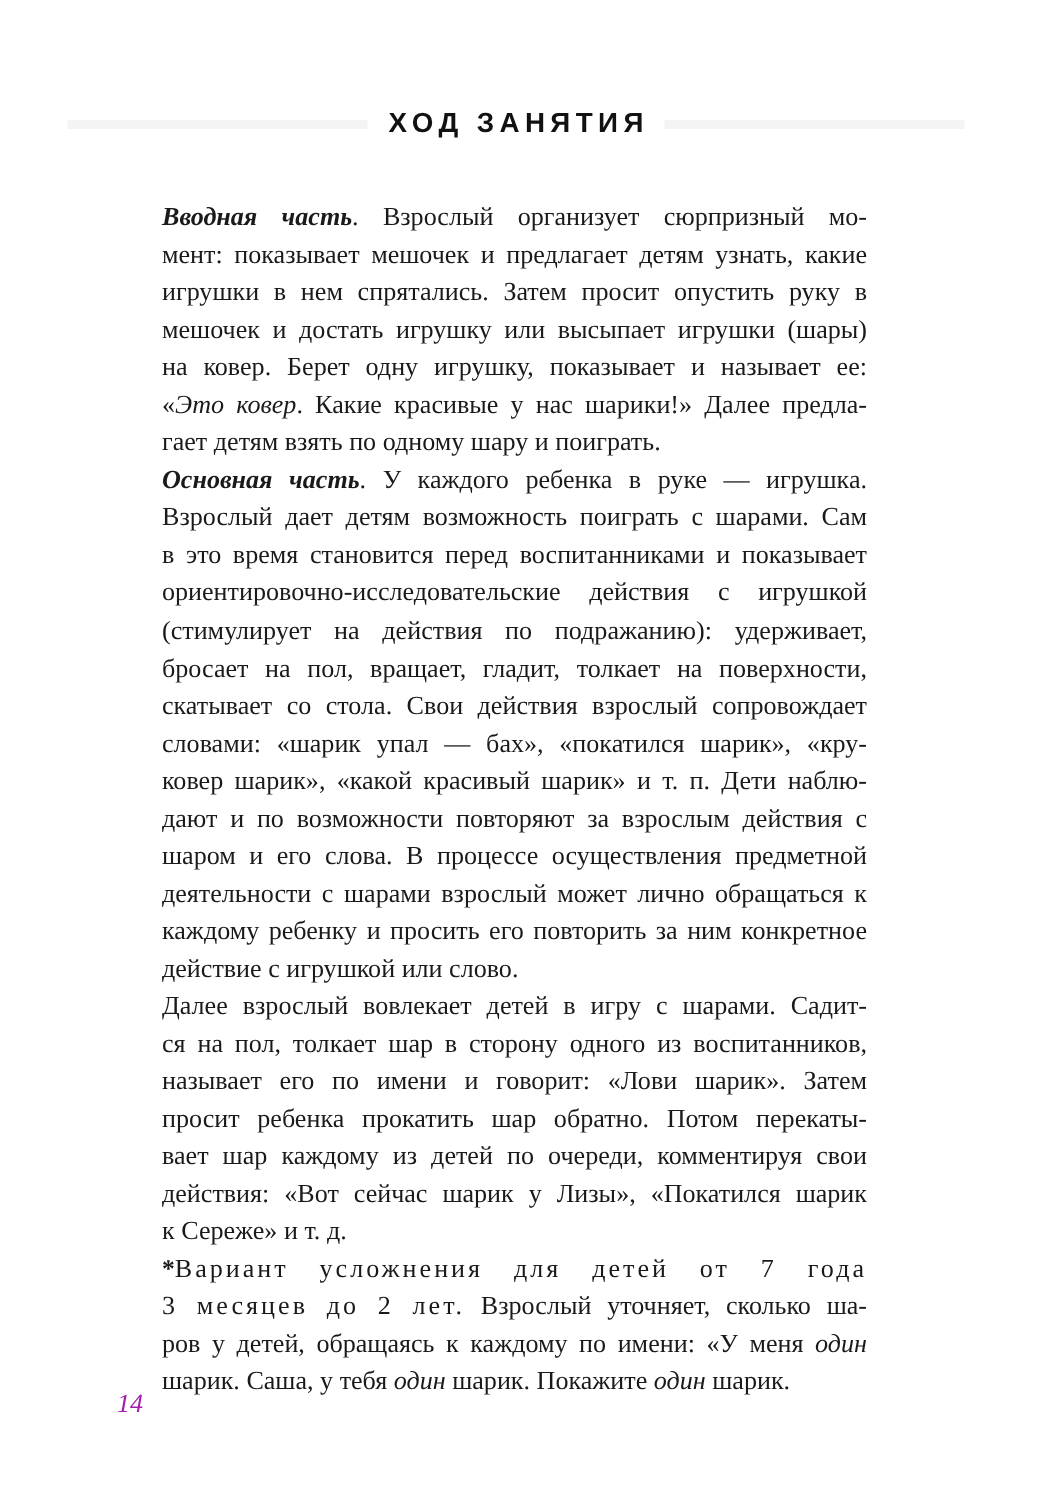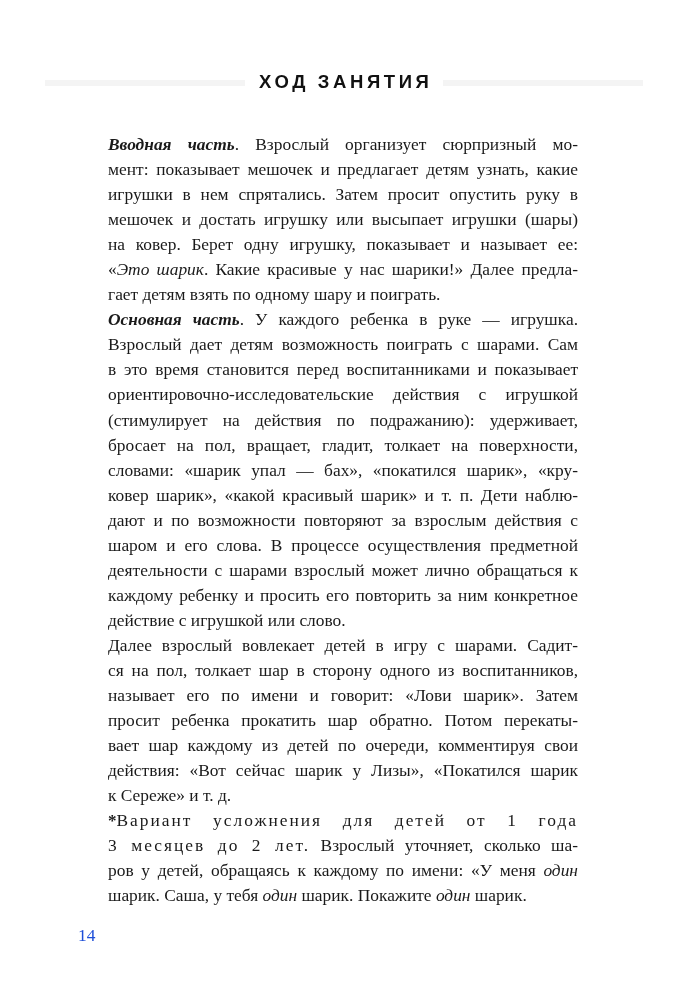--- a/index.html
+++ b/index.html
@@ -98,70 +98,72 @@
     text-align-last: left;
     white-space: pre-wrap;
   }
 
   
   .folio {
     position: absolute;
     left: 78px;
     top: 925px;
     font-size: 17.4px;
-    color: #1d4ed8;
+    color: #a21caf;
+    font-style: italic;
   }
 </style>
 </head>
 <body>
 
 <div class="page">
 
   <div class="section-head">
     <span class="head-rule left"></span>
     <span class="section-title">ХОД ЗАНЯТИЯ</span>
     <span class="head-rule right"></span>
   </div>
 
   <div class="textblock" id="body-text">
       <p>
         <span class="ln-j" style="text-indent: 30px;"><span class="run-bi">Вводная часть</span>. Взрослый организует сюрпризный мо-</span>
         <span class="ln-j">мент: показывает мешочек и предлагает детям узнать, какие</span>
         <span class="ln-j">игрушки в нем спрятались. Затем просит опустить руку в</span>
         <span class="ln-j">мешочек и достать игрушку или высыпает игрушки (шары)</span>
         <span class="ln-j">на ковер. Берет одну игрушку, показывает и называет ее:</span>
-        <span class="ln-j">«<span class="run-i">Это шарик</span>. Какие красивые у нас шарики!» Далее предла-</span>
+        <span class="ln-j">«<span class="run-i">Это ковер</span>. Какие красивые у нас шарики!» Далее предла-</span>
         <span class="ln-last">гает детям взять по одному шару и поиграть.</span>
       </p>
       <p>
         <span class="ln-j" style="text-indent: 30px;"><span class="run-bi">Основная часть</span>. У каждого ребенка в руке — игрушка.</span>
         <span class="ln-j">Взрослый дает детям возможность поиграть с шарами. Сам</span>
         <span class="ln-j">в это время становится перед воспитанниками и показывает</span>
         <span class="ln-j">ориентировочно-исследовательские действия с игрушкой</span>
         <span class="ln-j">(стимулирует на действия по подражанию): удерживает,</span>
         <span class="ln-j">бросает на пол, вращает, гладит, толкает на поверхности,</span>
+        <span class="ln-j">скатывает со стола. Свои действия взрослый сопровождает</span>
         <span class="ln-j">словами: «шарик упал — бах», «покатился шарик», «кру-</span>
         <span class="ln-j">ковер шарик», «какой красивый шарик» и т. п. Дети наблю-</span>
         <span class="ln-j">дают и по возможности повторяют за взрослым действия с</span>
         <span class="ln-j">шаром и его слова. В процессе осуществления предметной</span>
         <span class="ln-j">деятельности с шарами взрослый может лично обращаться к</span>
         <span class="ln-j">каждому ребенку и просить его повторить за ним конкретное</span>
         <span class="ln-last">действие с игрушкой или слово.</span>
       </p>
       <p>
         <span class="ln-j" style="text-indent: 30px;">Далее взрослый вовлекает детей в игру с шарами. Садит-</span>
         <span class="ln-j">ся на пол, толкает шар в сторону одного из воспитанников,</span>
         <span class="ln-j">называет его по имени и говорит: «Лови шарик». Затем</span>
         <span class="ln-j">просит ребенка прокатить шар обратно. Потом перекаты-</span>
         <span class="ln-j">вает шар каждому из детей по очереди, комментируя свои</span>
         <span class="ln-j">действия: «Вот сейчас шарик у Лизы», «Покатился шарик</span>
         <span class="ln-last">к Сереже» и т. д.</span>
       </p>
       <p>
-        <span class="ln-j" style="text-indent: 30px;"><span class="star">*</span><span class="run-sp">Вариант усложнения для детей от 1 года</span></span>
+        <span class="ln-j" style="text-indent: 30px;"><span class="star">*</span><span class="run-sp">Вариант усложнения для детей от 7 года</span></span>
         <span class="ln-j"><span class="run-sp">3 месяцев до 2 лет.</span> Взрослый уточняет, сколько ша-</span>
         <span class="ln-j">ров у детей, обращаясь к каждому по имени: «У меня <span class="run-i">один</span></span>
         <span class="ln-last">шарик. Саша, у тебя <span class="run-i">один</span> шарик. Покажите <span class="run-i">один</span> шарик.</span>
       </p>
     </div>
 
   <div class="folio">14</div>
 
 </div>
 

